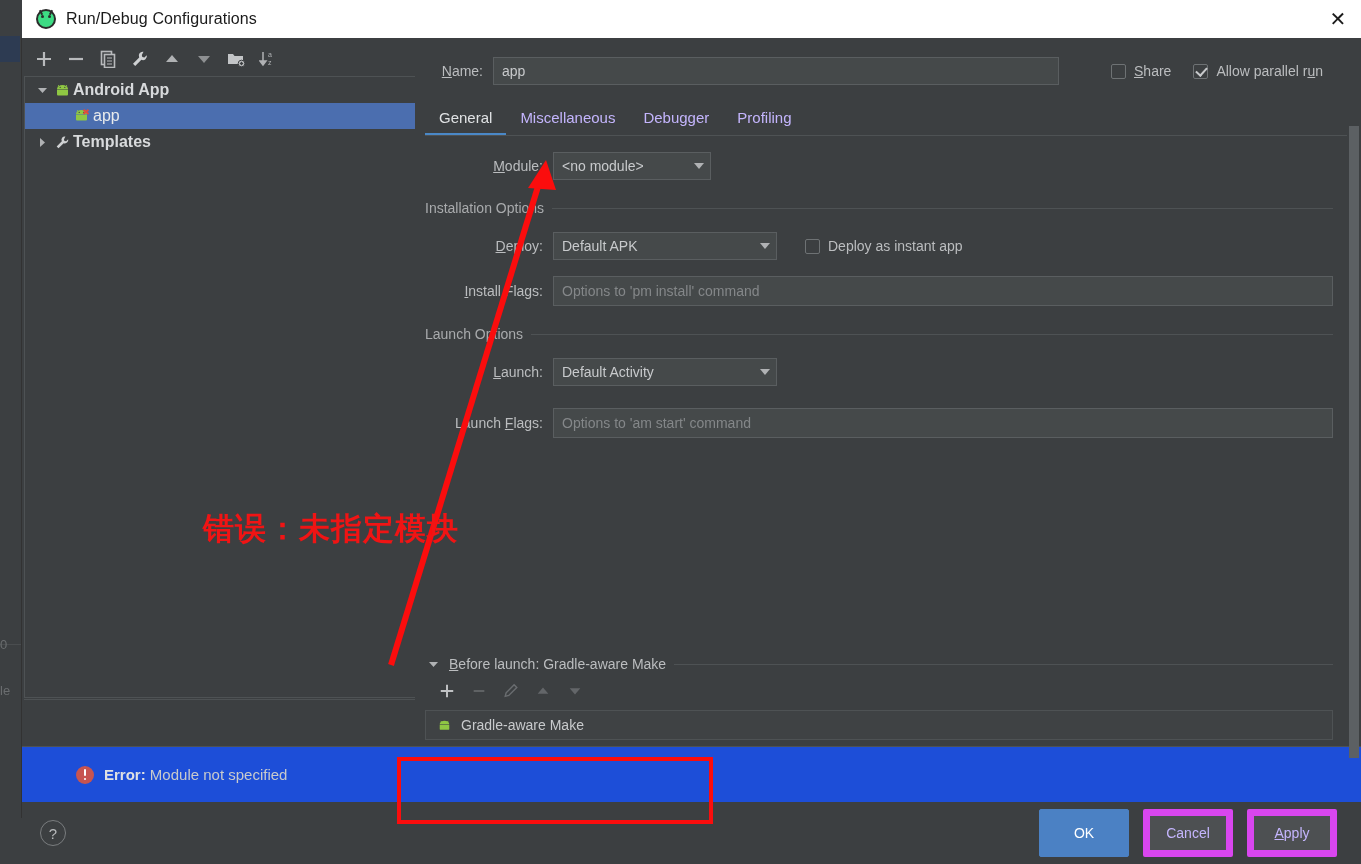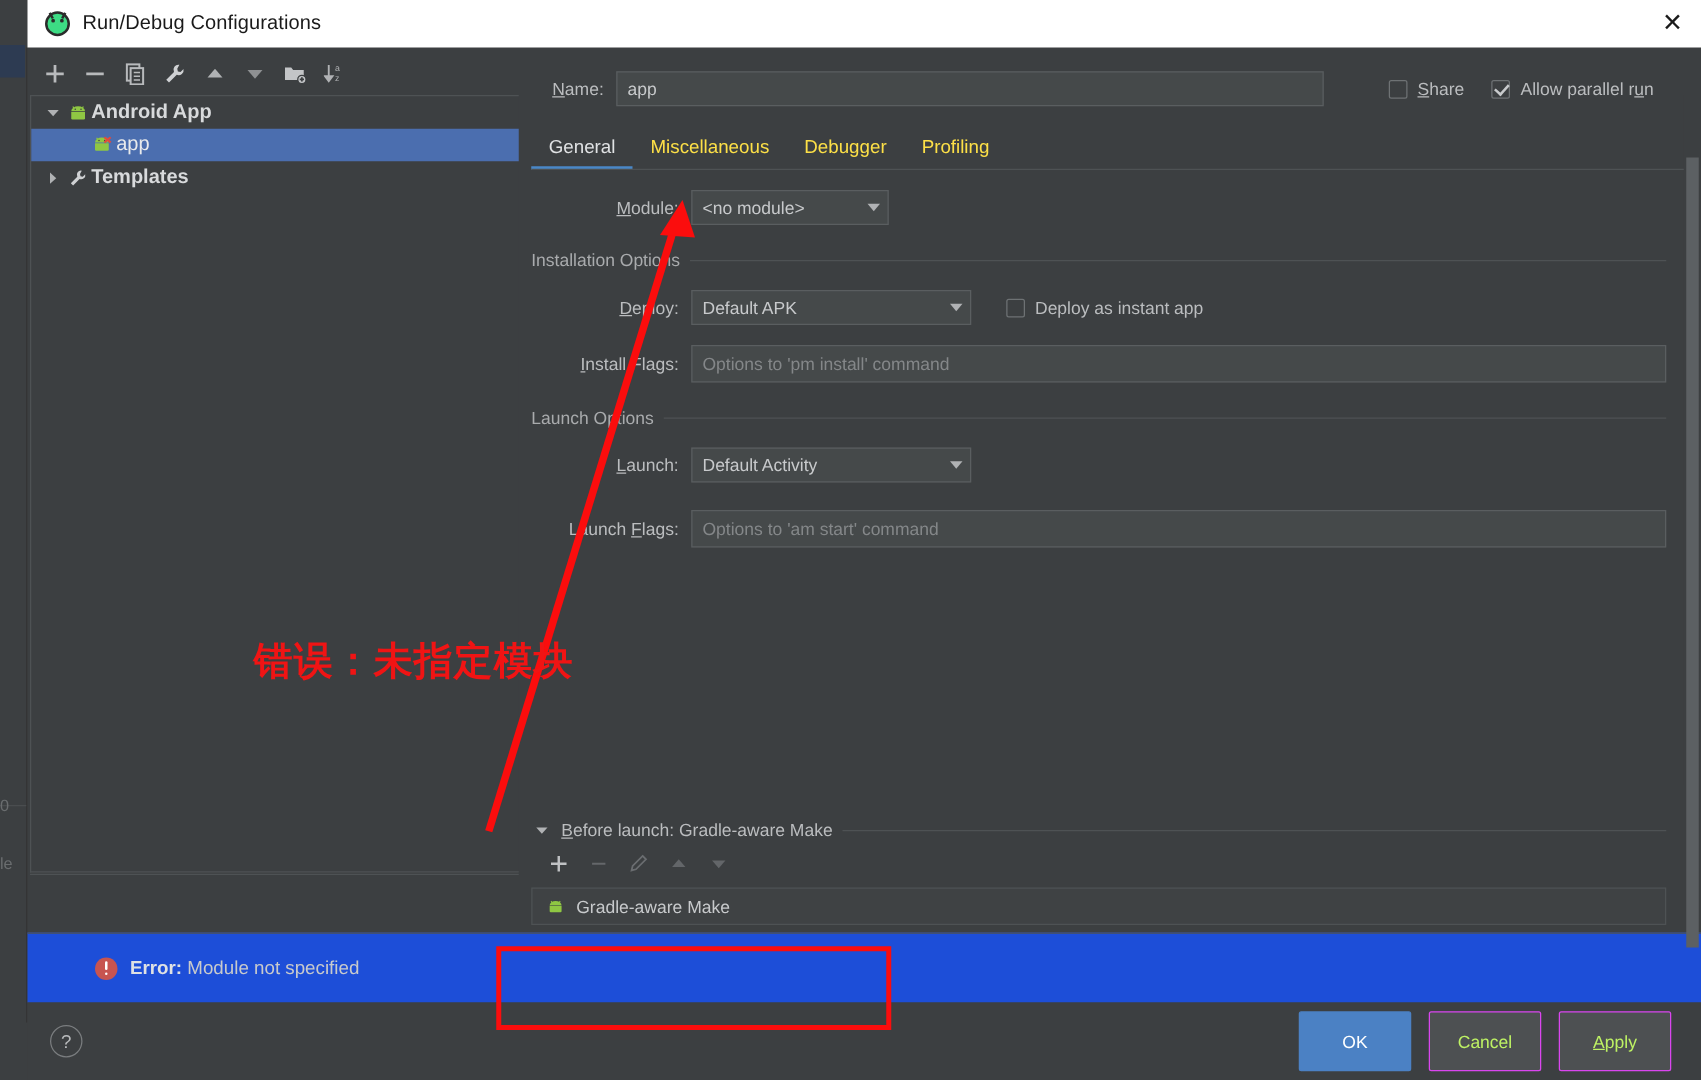--- a/index.html
+++ b/index.html
@@ -96,21 +96,21 @@
     flex:none; position: relative; border-radius: 2px;
   }
   .chk.checked::after {
     content: ""; position:absolute; left: 4px; top: 0px; width: 5px; height: 9px;
     border: solid #c8cacc; border-width: 0 2px 2px 0; transform: rotate(42deg);
   }
   .chk-label { font-size: 14px; color: #bbbdbf; white-space: nowrap; }
 
   .tabs { display: flex; align-items: flex-end; height: 42px; margin-top: 6px; padding-left: 10px; flex:none; position:relative; }
   .tab {
-    font-size: 15px; color: #fde047; padding: 6px 14px 10px 14px; cursor: pointer;
+    font-size: 15px; color: #c4b5fd; padding: 6px 14px 10px 14px; cursor: pointer;
     position: relative; white-space: nowrap;
   }
   .tab.active { color: #e0e2e4; }
   .tab.active::after {
     content:""; position:absolute; left:0; right:0; bottom:0; height:3px; background:#4a88c7;
   }
   .tabs-underline { position:absolute; left: 10px; right: 0; bottom: 0; height:1px; background:#4e5254; }
 
   .form-area { flex:1; position: relative; padding-left: 10px; overflow: hidden; }
 
@@ -169,21 +169,21 @@
     display:flex; align-items:center; justify-content:center;
     color:#b8babc; font-size:15px; cursor:pointer;
   }
   .footer-spacer { flex:1; }
   .btn {
     min-width: 90px; height: 48px; margin-left: 14px;
     display:flex; align-items:center; justify-content:center;
     font-size:14px; cursor:pointer; border-radius:2px;
   }
   .btn.primary { background:#4b81c4; color:#ffffff; border:1px solid #4b81c4; }
-  .btn.normal { background:#4d5052; color:#bef264; border:1px solid #d946ef; }
+  .btn.normal { background:#4d5052; color:#c4b5fd; border:7px solid #d946ef; }
   .btn u { text-decoration: underline; }
 
   
   .dlg-scroll-track { position:absolute; right:0; top:38px; width:14px; bottom:118px; background:#3c3f41; }
   .dlg-scroll-thumb { position:absolute; right:2px; top:50px; width:10px; height:632px; background:#5c6063; }
 
   
   .anno { position:absolute; inset:0; pointer-events:none; }
   .anno-text {
     position:absolute; left: 203px; top: 508px;

